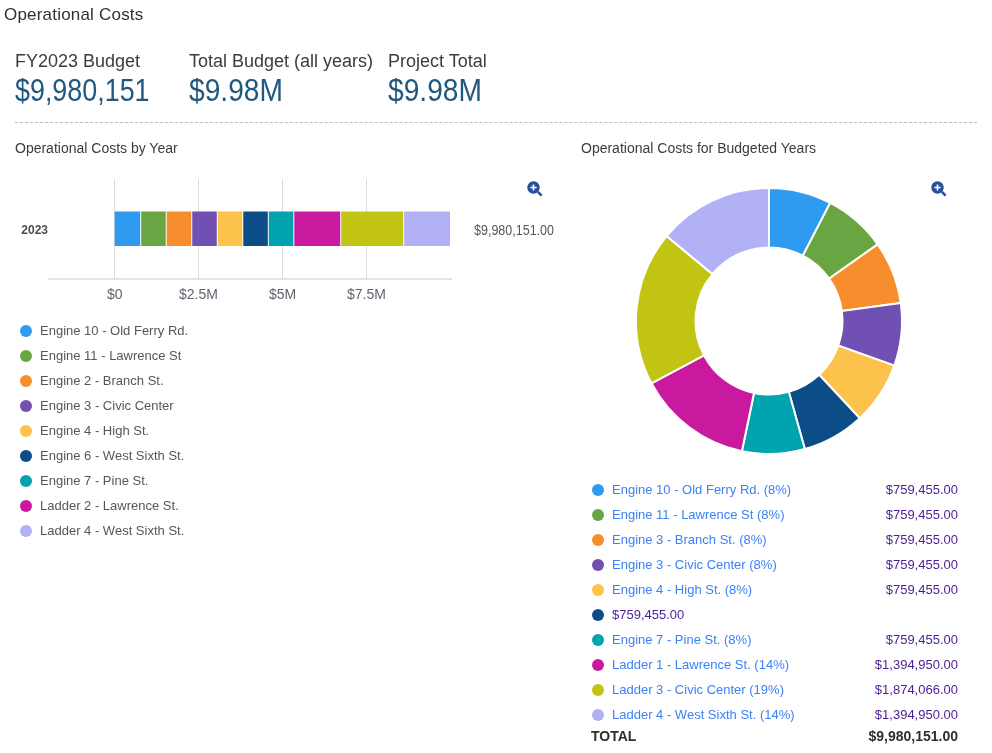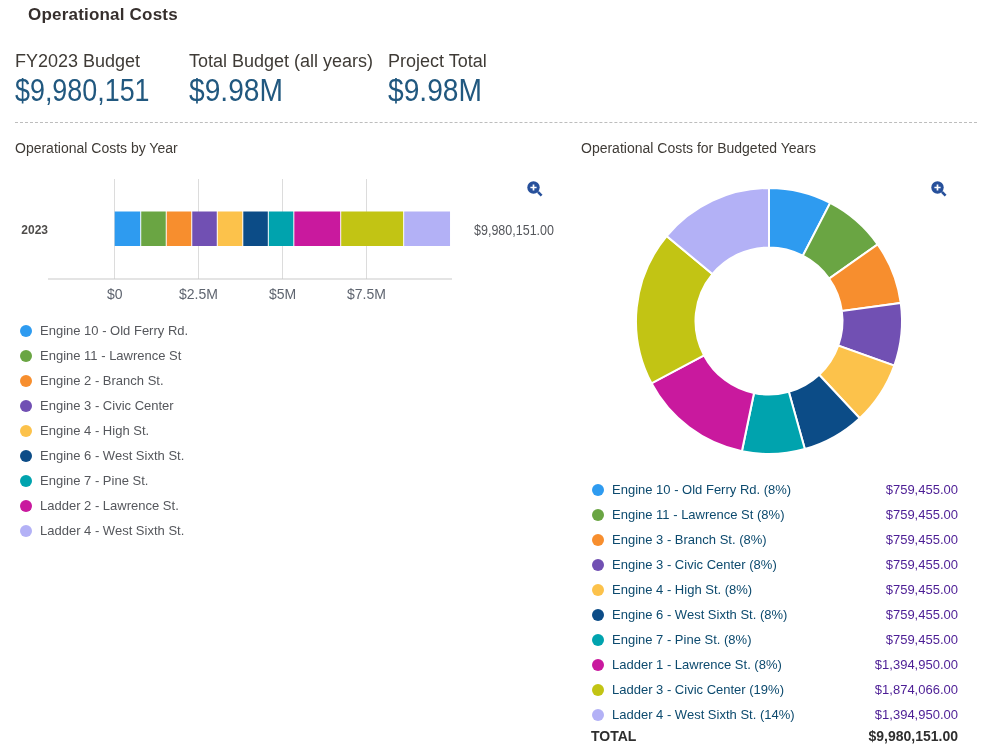--- a/index.html
+++ b/index.html
@@ -1,33 +1,33 @@
 <!DOCTYPE html>
 <html><head>
 <meta charset="utf-8">
 <style>
 * { margin:0; padding:0; box-sizing:border-box; }
 html,body { width:992px; height:753px; background:#fff; font-family:"Liberation Sans", sans-serif; overflow:hidden; }
 body { position:relative; }
-.h1 { position:absolute; left:28px; top:5px; font-size:17px; font-weight:bold; color:#362F2D; letter-spacing:0.2px; }
+.h1 { position:absolute; left:4px; top:5px; font-size:17px; font-weight:normal; color:#362F2D; letter-spacing:0.2px; }
 .slabel { font-size:18px; color:#3F3B36; }
 .sval { font-size:32px; color:#21587F; font-weight:normal; margin-top:0px; transform-origin:0 0; }
 .sum1 { position:absolute; left:15px; top:51px; }
 .sum2 { position:absolute; left:189px; top:51px; }
 .sum3 { position:absolute; left:388px; top:51px; }
 .dash { position:absolute; left:15px; top:122px; width:962px; border-top:1px dashed #BDBDBD; }
 .ctitle { position:absolute; font-size:14px; color:#3F3B36; }
 .legend { position:absolute; left:20px; top:318px; }
 .legend .li { height:25px; display:flex; align-items:center; }
 .legend .dot { width:12px; height:12px; border-radius:50%; margin-right:8px; flex:0 0 12px; }
 .legend .lt { font-size:13px; color:#55575C; }
 .dtable { position:absolute; left:591px; top:477px; width:367px; }
 .drow { height:25px; display:flex; align-items:center; }
 .drow .dot { width:12px; height:12px; border-radius:50%; margin-left:1px; margin-right:8px; flex:0 0 12px; }
-.drow .lt { font-size:13px; color:#0c4a6e; flex:1; }
+.drow .lt { font-size:13px; color:#3b82f6; flex:1; }
 .drow .dv { font-size:13px; color:#4c1d95; }
 .trow { height:26px; margin-top:-4px; display:flex; align-items:center; font-weight:bold; font-size:14px; color:#2E2E2E; }
 .trow .lt { flex:1; }
 </style>
 </head>
 <body>
 <div class="h1">Operational Costs</div>
 <div class="sum1">
     <div class="slabel">FY2023 Budget</div>
     <div class="sval" style="transform:scaleX(0.84)">$9,980,151</div>
@@ -156,31 +156,30 @@
       <span class="lt">Engine 3 - Civic Center (8%)</span>
       <span class="dv">$759,455.00</span>
     </div>
   <div class="drow">
       <span class="dot" style="background:#FCC24B"></span>
       <span class="lt">Engine 4 - High St. (8%)</span>
       <span class="dv">$759,455.00</span>
     </div>
   <div class="drow">
       <span class="dot" style="background:#0C4C87"></span>
-      <span class="lt">Engine 6 - West Sixth St. (8%)</span>
       <span class="dv">$759,455.00</span>
     </div>
   <div class="drow">
       <span class="dot" style="background:#00A3AE"></span>
       <span class="lt">Engine 7 - Pine St. (8%)</span>
       <span class="dv">$759,455.00</span>
     </div>
   <div class="drow">
       <span class="dot" style="background:#C9199E"></span>
-      <span class="lt">Ladder 1 - Lawrence St. (8%)</span>
+      <span class="lt">Ladder 1 - Lawrence St. (14%)</span>
       <span class="dv">$1,394,950.00</span>
     </div>
   <div class="drow">
       <span class="dot" style="background:#C2C414"></span>
       <span class="lt">Ladder 3 - Civic Center (19%)</span>
       <span class="dv">$1,874,066.00</span>
     </div>
   <div class="drow">
       <span class="dot" style="background:#B3B1F6"></span>
       <span class="lt">Ladder 4 - West Sixth St. (14%)</span>

